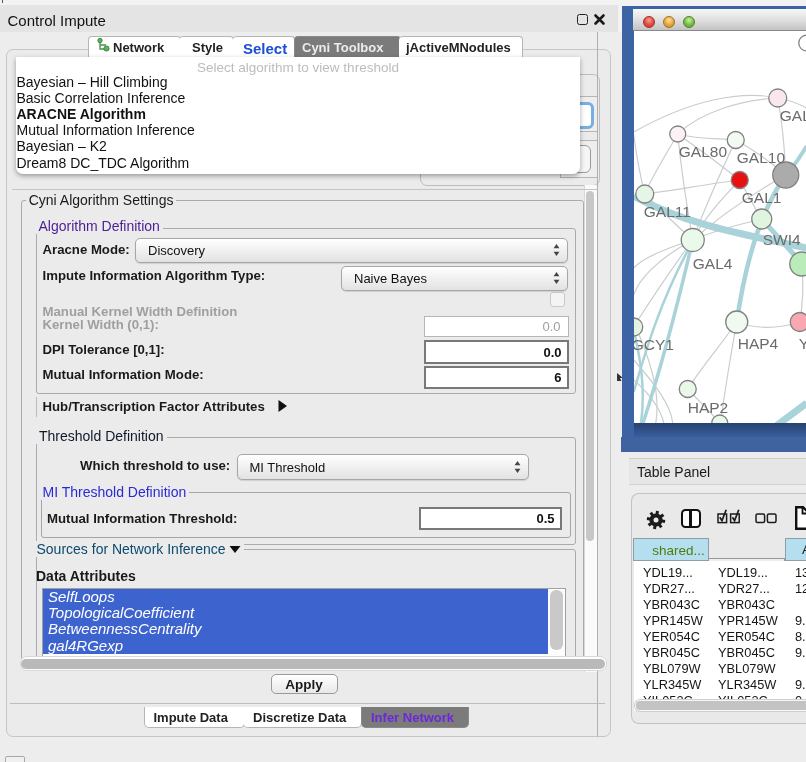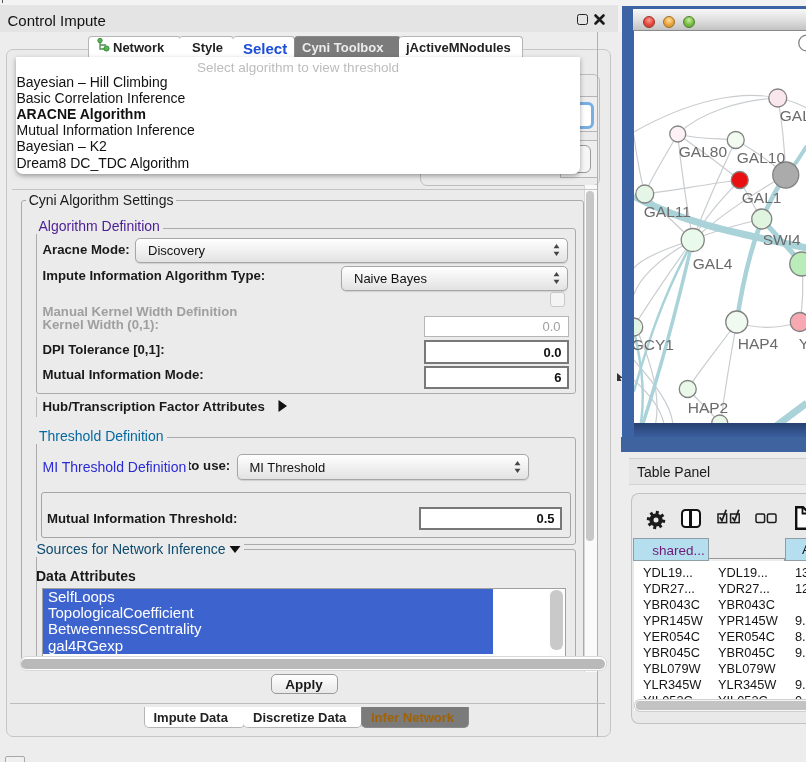--- a/index.html
+++ b/index.html
@@ -118,61 +118,61 @@
     <span>6</span>
   </div>
 
 <div class="lbl abs" style="left:42.5px;top:399px;">Hub/Transcription Factor Attributes</div>
 <svg class="abs" style="left:277px;top:399px;" width="11" height="14" viewBox="0 0 11 14">
     <path d="M1.5 1 L10 7 L1.5 13 Z" fill="#111"></path>
   </svg>
 <div class="abs" style="left:36px;top:397px;width:1px;height:20px;background:#bbb;"></div>
 
 <div class="grp" style="left:36px;top:437px;width:538px;height:106px;"></div>
-<div class="gtitle" style="left:36px;top:428px;color:#0369a1;text-align:center;">Threshold Definition</div>
+<div class="gtitle" style="left:36px;top:428px;color:#0f172a;text-align:center;">Threshold Definition</div>
 
 <div class="lbl abs" style="left:80px;top:457.5px;">Which threshold to use:</div>
 <div class="combo" style="left:236.5px;top:453.5px;width:290px;height:24px;">
     <span class="ct">MI Threshold</span>
 <svg class="spin" viewBox="0 0 8 14">
       <path d="M4 0 L7.4 5 L0.6 5 Z" fill="#444"></path>
       <path d="M4 14 L7.4 9 L0.6 9 Z" fill="#444"></path>
     </svg>
   </div>
 
 <div class="grp" style="left:41px;top:492px;width:528px;height:44px;border-color:#a5a5a5;"></div>
-<div class="gtitle" style="left:39.5px;top:459px;color:#2a2ad4;">MI Threshold Definition</div>
+<div class="gtitle" style="left:39.5px;top:484px;color:#2a2ad4;">MI Threshold Definition</div>
 <div class="lbl abs" style="left:47px;top:510.5px;">Mutual Information Threshold:</div>
 <div class="fld" style="left:418.5px;top:506.5px;width:143px;height:23.5px;border:2px solid #787878;box-sizing:border-box;">
     <span>0.5</span>
   </div>
 
 <div class="grp" style="left:36px;top:549px;width:538px;height:109px;"></div>
 <div class="gtitle" style="left:33.5px;top:540.5px;color:#0c4a6e;">Sources for Network Inference <svg width="12" height="9" viewBox="0 0 12 9" style="vertical-align:middle;">
       <path d="M0.5 1 L11.5 1 L6 8 Z" fill="#111"></path>
     </svg></div>
 
 <div class="lbl abs" style="left:36px;top:568px;font-size:14px;">Data Attributes</div>
 <div class="abs" style="left:42px;top:588px;width:524px;height:71px;background:#fff;border:1px solid #a0a0a0;box-sizing:border-box;"></div>
-<div class="abs" style="left:43px;top:589px;width:450px;height:65px;background:#3d63cf;color:#fff;font-size:15px;line-height:16.2px;padding-left:5px;box-sizing:border-box;">SelfLoops<br>TopologicalCoefficient<br>BetweennessCentrality<br>gal4RGexp</div>
+<div class="abs" style="left:43px;top:589px;width:505px;height:65px;background:#3d63cf;color:#fff;font-size:15px;line-height:16.2px;padding-left:5px;box-sizing:border-box;font-style:italic;">SelfLoops<br>TopologicalCoefficient<br>BetweennessCentrality<br>gal4RGexp</div>
 <div class="abs" style="left:549px;top:589px;width:16px;height:69px;background:#fdfdfd;"></div>
 <div class="abs" style="left:550px;top:590px;width:13px;height:60px;background:#c9c9c9;border-radius:6px;"></div>
 
 <div class="abs" style="left:20px;top:656px;width:587px;height:15px;background:#fdfdfd;border:1px solid #d8d8d8;border-radius:7px;box-sizing:border-box;"></div>
 <div class="abs" style="left:21px;top:659px;width:584px;height:10px;background:#b9b9b9;border-radius:5px;"></div>
 
 <div class="abs" style="left:270.5px;top:673.5px;width:67px;height:20.5px;border:1px solid #9a9a9a;border-radius:5px;background:linear-gradient(180deg,#fff,#e8e8e8);box-sizing:border-box;text-align:center;font-size:13.5px;font-weight:bold;color:#1a1a1a;line-height:19px;">Apply</div>
 
 <div class="abs" style="left:10px;top:703px;width:595px;height:1px;background:#bdbdbd;"></div>
 <div class="tab" style="left:143.5px;top:707px;width:99px;height:20px;border-radius:0 0 5px 5px;border-top:none;"></div>
 <div class="tab" style="left:242.5px;top:707px;width:118px;height:20px;border-radius:0 0 5px 5px;border-top:none;border-left:none;"></div>
 <div class="tab sel" style="left:360.5px;top:707px;width:106.5px;height:20px;border-radius:0 0 5px 5px;border-top:none;"></div>
 <div class="abs" style="left:153.5px;top:709.5px;font-size:13px;font-weight:bold;color:#222;">Impute Data</div>
 <div class="abs" style="left:253px;top:709.5px;font-size:13px;font-weight:bold;color:#222;">Discretize Data</div>
-<div class="abs" style="left:371px;top:709.5px;font-size:13px;font-weight:bold;color:#a16207;">Infer Network</div>
+<div class="abs" style="left:371px;top:709.5px;font-size:13px;font-weight:bold;color:#6d28d9;">Infer Network</div>
 
 <div class="abs" style="left:5px;top:756px;width:20px;height:10px;border:1.5px solid #a8a8a8;border-radius:2px;background:#f0f0f0;box-sizing:border-box;"></div>
 
 <svg class="abs" style="left:616px;top:372px;" width="8" height="10" viewBox="0 0 8 10">
     <path d="M1 9 L1 1 L7 6 L4 6 L5.5 9 Z" fill="#333"></path>
   </svg>
 
 <div class="abs" style="left:622px;top:6px;width:184px;height:446px;background:#3c63a4;"></div>
 
 <div class="abs" style="left:633px;top:9px;width:173px;height:22px;background:linear-gradient(180deg,#f7f7f7 0%,#dedede 55%,#c3c3c3 100%);border-bottom:1px solid #8a8a8a;box-sizing:border-box;"></div>
@@ -278,21 +278,21 @@
 </svg>
 <svg class="abs" style="left:755px;top:508px;" width="25" height="16" viewBox="0 0 25 16">
  <rect x="1" y="6" width="8.6" height="8.6" rx="1.5" fill="none" stroke="#1c1c1c" stroke-width="1.5"></rect>
  <rect x="12.4" y="6" width="8.6" height="8.6" rx="1.5" fill="none" stroke="#1c1c1c" stroke-width="1.5"></rect>
 </svg>
 <svg class="abs" style="left:795px;top:506px;" width="12" height="24" viewBox="0 0 12 24">
  <path d="M1.2 1.2 L8 1.2 L14 7 L14 22.8 L1.2 22.8 Z" fill="#fff" stroke="#111" stroke-width="2.4"></path>
  <path d="M7.5 1.2 L7.5 7.5 L14 7.5" fill="none" stroke="#111" stroke-width="1.8"></path>
 </svg>
 
-<div class="abs" style="left:633px;top:538px;width:76px;height:23px;background:#b5dfee;border:1px solid #8f9ea6;box-sizing:border-box;text-align:center;font-size:13.5px;color:#701a75;line-height:23px;padding-left:15px;">shared...</div>
+<div class="abs" style="left:633px;top:538px;width:76px;height:23px;background:#b5dfee;border:1px solid #8f9ea6;box-sizing:border-box;text-align:center;font-size:13.5px;color:#4d7c0f;line-height:23px;padding-left:15px;">shared...</div>
 <div class="abs" style="left:709px;top:558px;width:76px;height:23px;background:linear-gradient(180deg,#eee,#ddd);border:1px solid #999;border-left:none;box-sizing:border-box;font-size:13.5px;color:#1a1a1a;line-height:23px;padding-left:4px;">name</div>
 <div class="abs" style="left:785px;top:538px;width:21px;height:23px;background:#b5dfee;border:1px solid #8f9ea6;border-right:none;box-sizing:border-box;overflow:hidden;">
     <span style="position:absolute;left:16px;top:3px;font-size:13.5px;color:#1a1a1a;">A</span>
   </div>
 
 <div class="abs" style="left:633.5px;top:561px;width:176px;height:150px;background:#fff;overflow:hidden;">
  <div style="position:absolute;left:9.5px;top:3.5px;font-size:12.8px;color:#161616;line-height:16.05px;">YDL19...<br>YDR27...<br>YBR043C<br>YPR145W<br>YER054C<br>YBR045C<br>YBL079W<br>YLR345W<br>YIL052C</div>
  <div style="position:absolute;left:84.5px;top:3.5px;font-size:12.8px;color:#161616;line-height:16.05px;">YDL19...<br>YDR27...<br>YBR043C<br>YPR145W<br>YER054C<br>YBR045C<br>YBL079W<br>YLR345W<br>YIL052C</div>
  <div style="position:absolute;left:161.5px;top:3.5px;font-size:12.8px;color:#161616;line-height:16.05px;">13<br>12<br><br>9.<br>8.<br>9.<br><br>9.<br>0.</div>
 </div>

